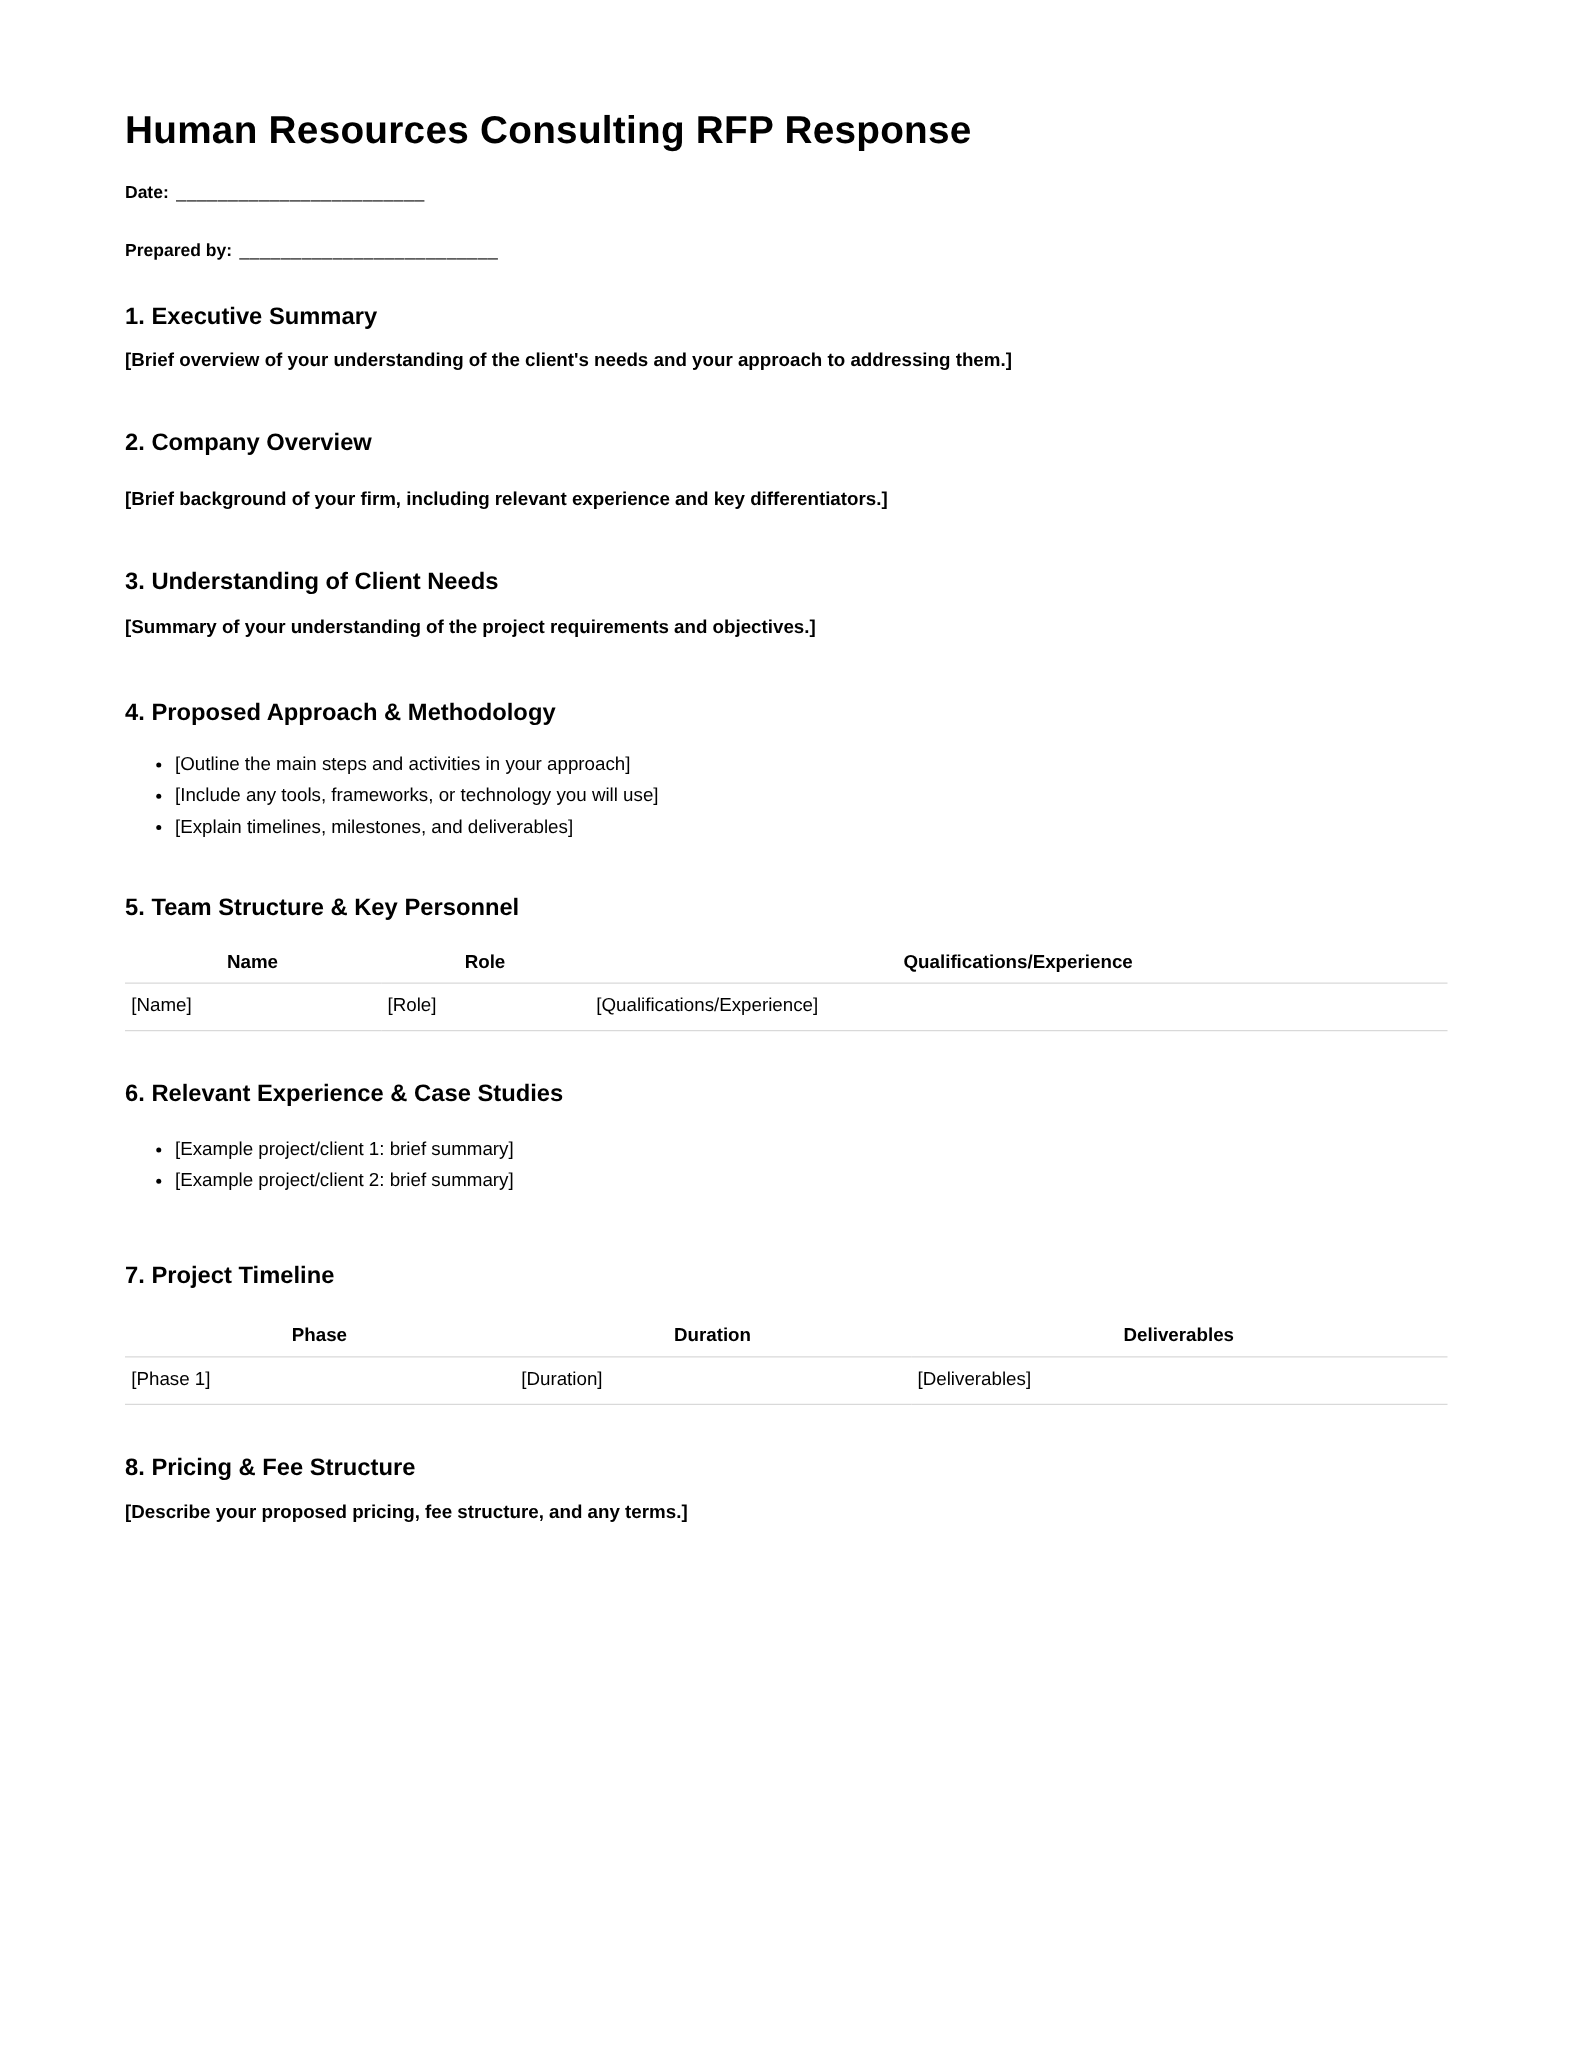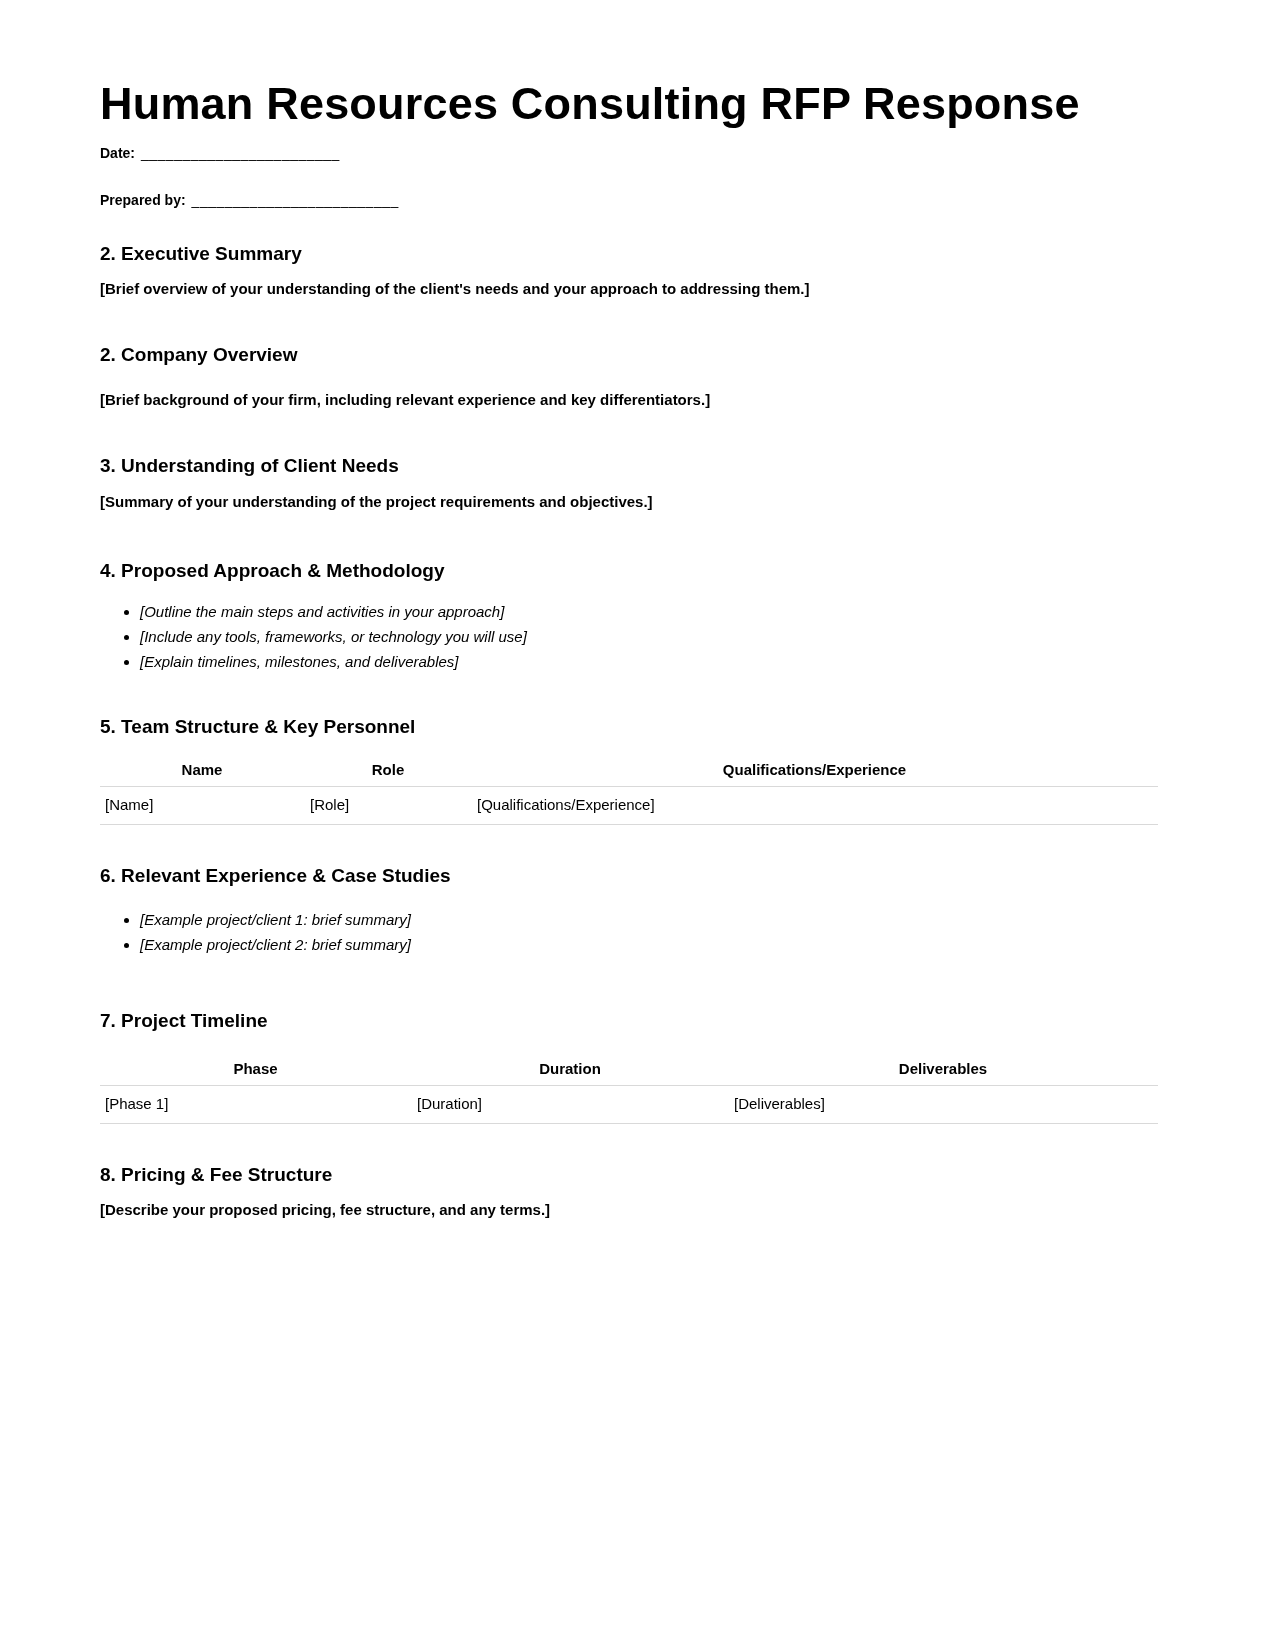--- a/index.html
+++ b/index.html
@@ -12,21 +12,21 @@
   .page {
     position: relative;
     width: 1263px;
     height: 1643px;
     background: #ffffff;
     padding: 0 105px 0 100px;
     overflow: hidden;
   }
   .doc-title {
     margin: 84px 0 0 0;
-    font-size: 45px;
+    font-size: 31px;
     line-height: 40px;
     font-weight: 700;
     letter-spacing: 0.2px;
   }
   .meta-row {
     margin: 0;
     font-size: 14px;
     line-height: 20px;
   }
   .meta-row.m1 { margin-top: 19px; }
@@ -57,21 +57,20 @@
   .sec-h.h6 { margin-top: 39px; }
   .sec-h.h7 { margin-top: 54px; }
   .sec-h.h8 { margin-top: 39px; }
   .sec-p.p8 { margin-top: 13px; }
   ul.doc-list {
     margin: 0;
     padding: 0 0 0 40px;
     font-size: 15px;
     line-height: 20px;
     list-style: disc outside;
-    font-style: italic;
   }
   ul.doc-list.l4 { margin-top: 19px; }
   ul.doc-list.l6 { margin-top: 22px; }
   ul.doc-list li + li { margin-top: 5px; }
   table.doc-table {
     margin-top: 15px;
     width: 1058px;
     border-collapse: collapse;
     table-layout: fixed;
     font-size: 15px;
@@ -102,21 +101,21 @@
   <h1 class="doc-title">Human Resources Consulting RFP Response</h1>
 
   <p class="meta-row m1">
     <span class="meta-label">Date:</span><span class="meta-line">________________________</span>
   </p>
   <p class="meta-row m2">
     <span class="meta-label">Prepared by:</span><span class="meta-line">_________________________</span>
   </p>
 
   <div>
-    <h2 class="sec-h h1">2. Executive Summary</h2>
+    <h2 class="sec-h h1">1. Executive Summary</h2>
     <p class="sec-p p1">[Brief overview of your understanding of the client's needs and your approach to addressing them.]</p>
   </div>
 
   <div>
     <h2 class="sec-h h2">2. Company Overview</h2>
     <p class="sec-p p2">[Brief background of your firm, including relevant experience and key differentiators.]</p>
   </div>
 
   <div>
     <h2 class="sec-h h3">3. Understanding of Client Needs</h2>

